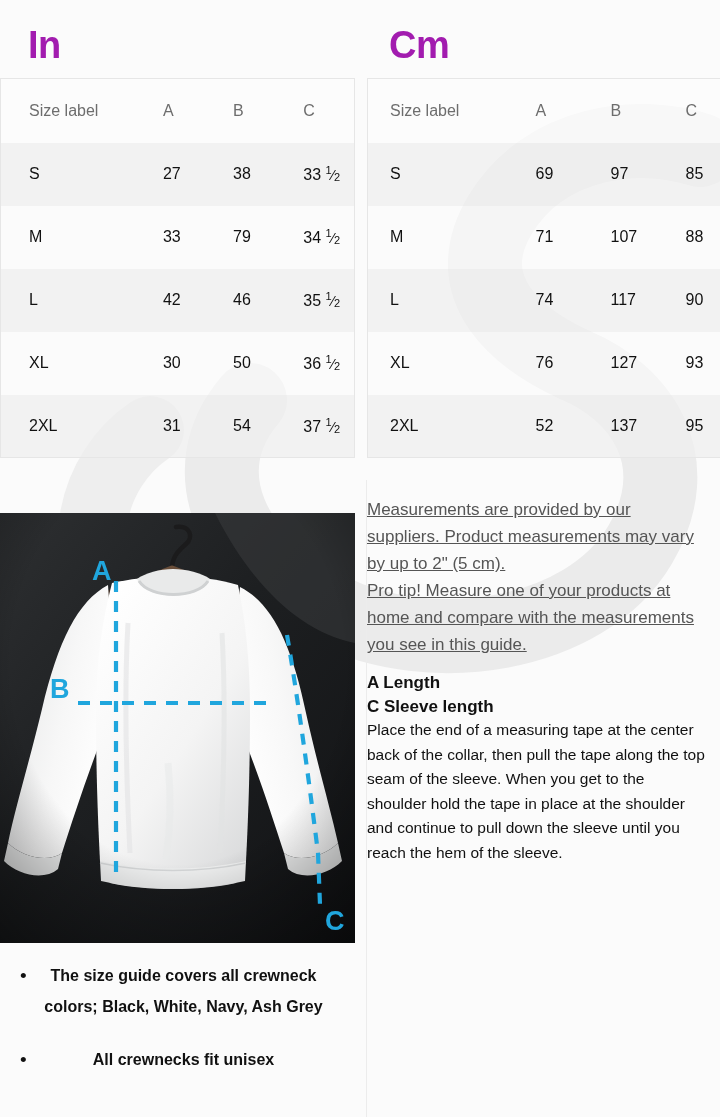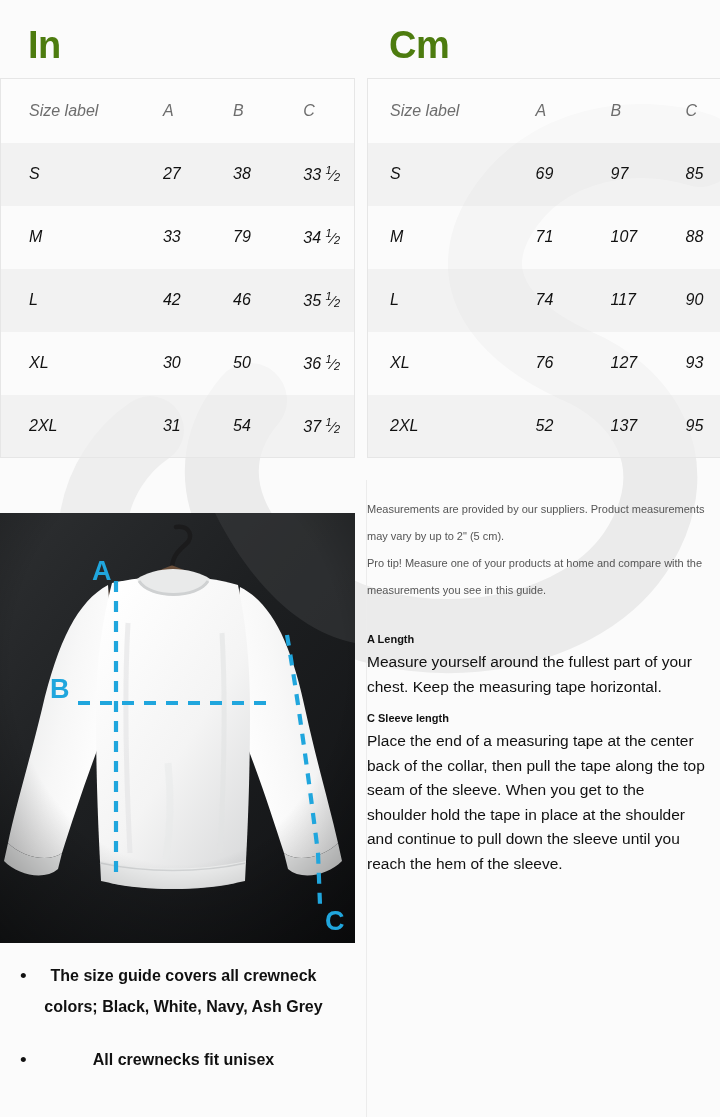--- a/index.html
+++ b/index.html
@@ -22,31 +22,30 @@
 
   
   .tables-row {
     position:absolute; left:0; top:0; width:720px; height:480px; z-index:2;
   }
   .tbl-block { position:absolute; top:0; }
   .tbl-block.inches { left:0;  width:355px; }
   .tbl-block.cm     { left:367px; width:400px; }
 
   .tbl-title {
-    font-size:38px; font-weight:bold; color:#4d7c0f; letter-spacing:-0.5px;
+    font-size:38px; font-weight:bold; color:#a21caf; letter-spacing:-0.5px;
     line-height:1; margin-left:28px; padding-top:26px; padding-bottom:14px;
   }
   .tbl-block.cm .tbl-title { margin-left:22px; }
 
   table.sizes {
     border-collapse:collapse; width:100%;
     border:1px solid #e6e6e6;
     background:transparent;
     table-layout:fixed;
-    font-style:italic;
   }
   table.sizes th, table.sizes td {
     text-align:left; vertical-align:middle; border:0;
     font-size:16px;
   }
   table.sizes thead th {
     color:#6d6d6d; font-weight:normal; height:64px;
     background:rgba(252,252,252,0.72);
     padding:0;
   }
@@ -119,24 +118,24 @@
     padding-right:10px;
   }
 
   
   .info {
     position:absolute; left:367px; top:16px; width:353px;
     padding-right:14px;
     color:#1a1a1a;
   }
   .info .intro {
-    font-size:11px; line-height:27px; color:#555; margin-bottom:24px;
+    font-size:17px; line-height:27px; color:#555; margin-bottom:14px;text-decoration:underline;
   }
   .info h4 {
-    font-size:11px; font-weight:bold; color:#111;
+    font-size:17px; font-weight:bold; color:#111;
     line-height:22px; margin-top:2px;
   }
   .info p.body {
     font-size:15.5px; line-height:24.5px; color:#111; margin-bottom:8px;
   }
   .divider-v {
     position:absolute; left:366px; top:0px; width:1px; height:637px;
     background:#ececec; z-index:3;
   }
 </style>
@@ -361,19 +360,18 @@
     </div>
 
     <div class="info">
       <div class="intro">
         <span>Measurements are provided by our suppliers. Product measurements may vary by up to 2" (5 cm).</span><br>
         <span>Pro tip! Measure one of your products at home and compare with the measurements you see in this guide.</span>
       </div>
 
       <h4>A Length</h4>
 
-      <p class="body">Measure yourself around the fullest part of your chest. Keep the measuring tape horizontal.</p>
 
       <h4>C Sleeve length</h4>
       <p class="body">Place the end of a measuring tape at the center back of the collar, then pull the tape along the top seam of the sleeve. When you get to the shoulder hold the tape in place at the shoulder and continue to pull down the sleeve until you reach the hem of the sleeve.</p>
     </div>
   </div>
 </div>
 
 </body></html>

